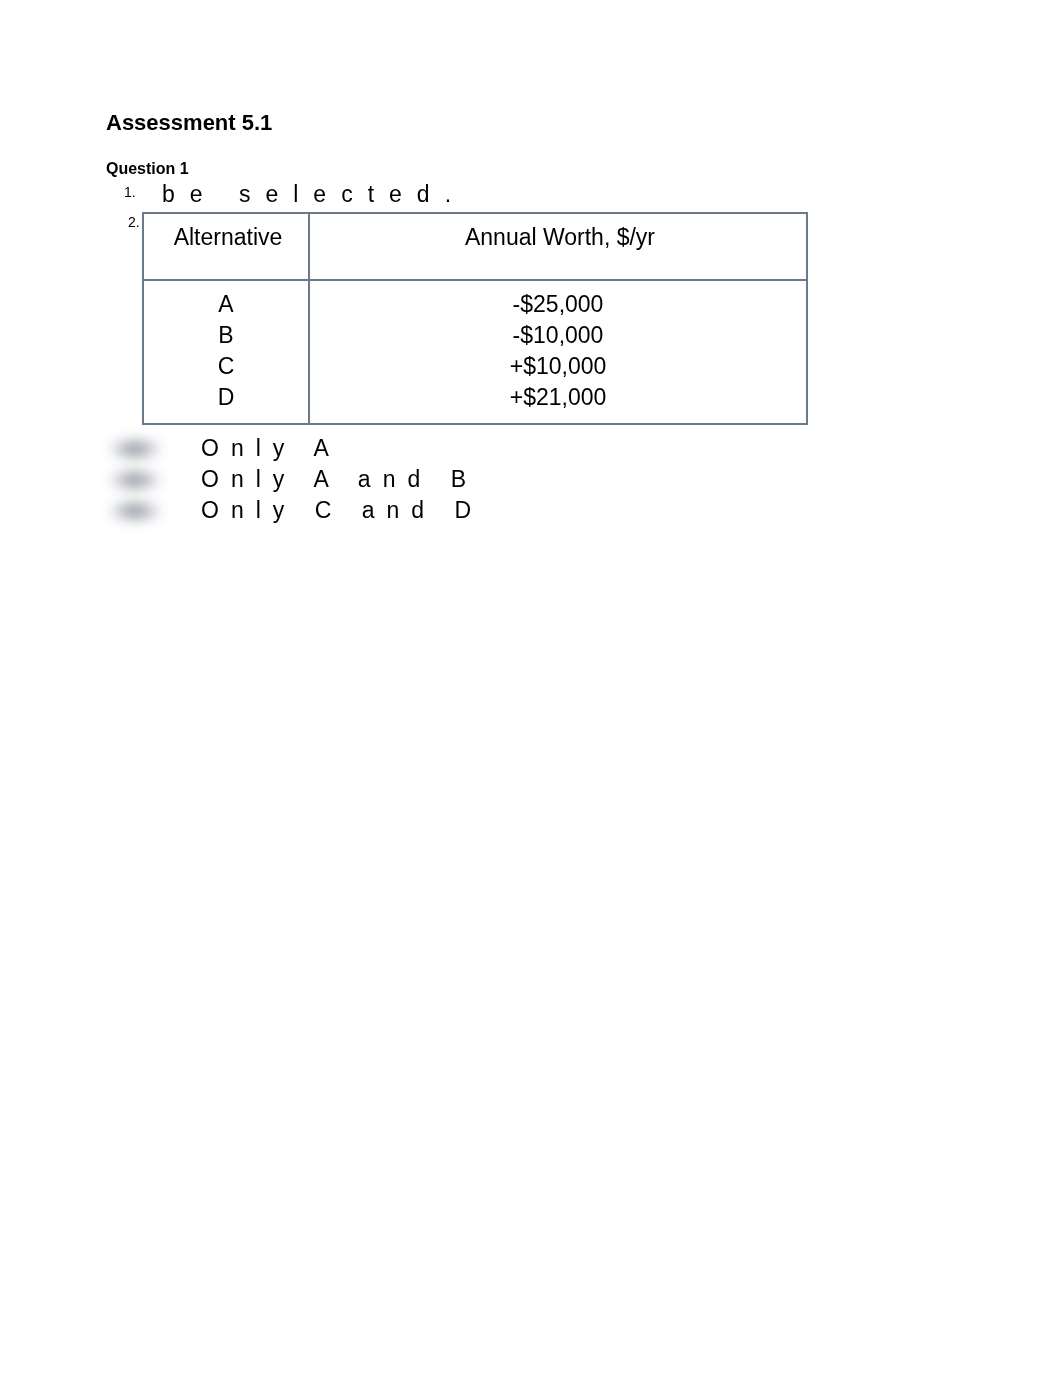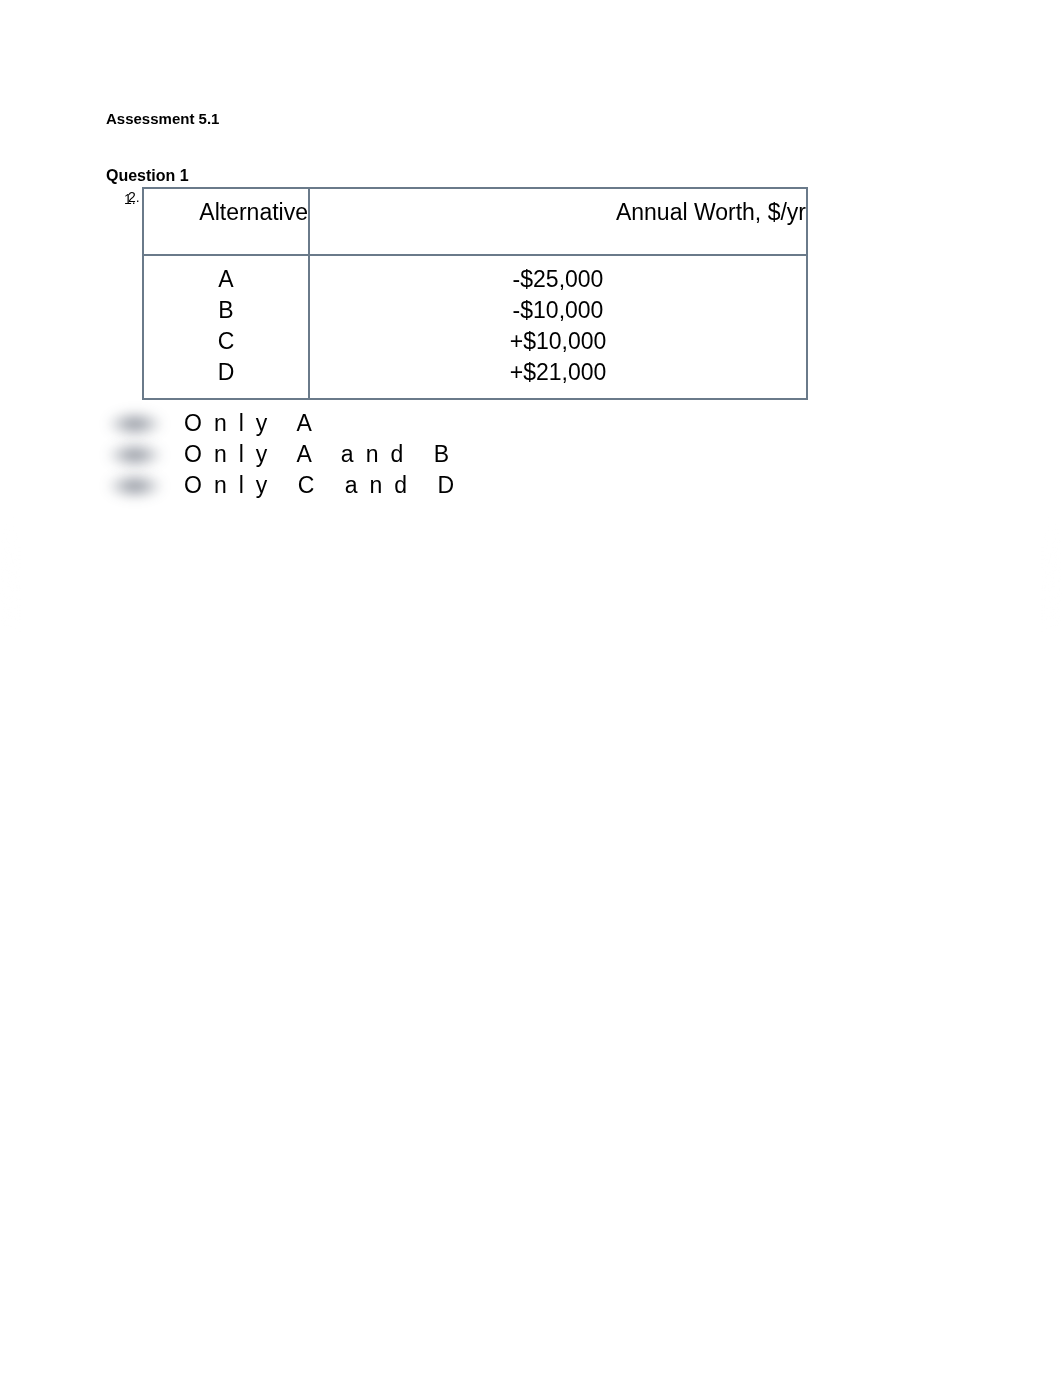--- a/index.html
+++ b/index.html
@@ -14,22 +14,22 @@
       font-family: Arial, Helvetica, sans-serif;
       color: #000000;
       position: relative;
       overflow: hidden;
     }
     .page {
       padding: 110px 0 0 106px;
     }
     .assessment-title {
       font-weight: bold;
-      font-size: 15px;
-      margin-bottom: 40px;
+      font-size: 22px;
+      margin-bottom: 24px;
     }
     .question-title {
       font-weight: bold;
       font-size: 16px;
       margin-bottom: 2px;
     }
     .numbered-list {
       padding-left: 36px;
     }
     .list-item-1 {
@@ -71,21 +71,21 @@
     }
     table {
       border-collapse: collapse;
     }
     th, td {
       font-weight: normal;
     }
     .hdr-row th {
       border: 2px solid #6a7a8a;
       font-size: 23px;
-      text-align: right;
+      text-align: center;
       vertical-align: top;
       padding: 10px 0 28px 4px;
     }
     .col-alt {
       width: 166px;
     }
     .col-aw {
       width: 498px;
     }
     .data-row td {
@@ -105,21 +105,21 @@
     .alt-line, .aw-line {
       display: block;
     }
     .options {
       margin-top: 10px;
       margin-left: -6px;
     }
     .option-row {
       display: flex;
       align-items: center;
-      gap: 6px;
+      gap: 23px;
       margin-bottom: 4px;
       position: relative;
     }
     .option-marker {
       width: 42px;
       height: 26px;
       position: relative;
     }
     .option-marker .blur-left {
       position: absolute;
@@ -157,20 +157,21 @@
 
 <div class="page">
 
   <div class="assessment-title">Assessment 5.1</div>
 
   <div class="question-title">Question 1</div>
 
   <div class="numbered-list">
 
     <div class="list-item-1">
+      <div class="prompt-line2">be selected.</div>
     </div>
 
     <div class="list-item-2">
       <span class="list-item-2-marker">2.</span>
       <div class="table-wrap">
         <table>
           <tbody>
               <tr class="hdr-row">
             <th class="col-alt">Alternative</th>
             <th class="col-aw">Annual Worth, $/yr</th>

